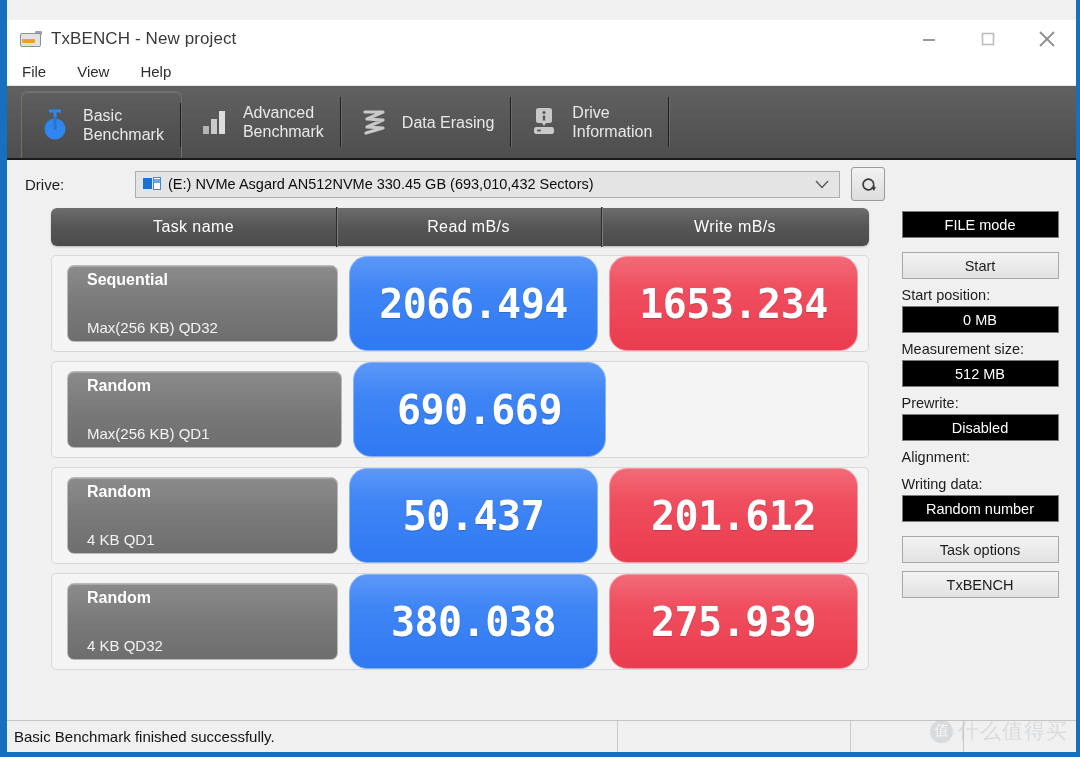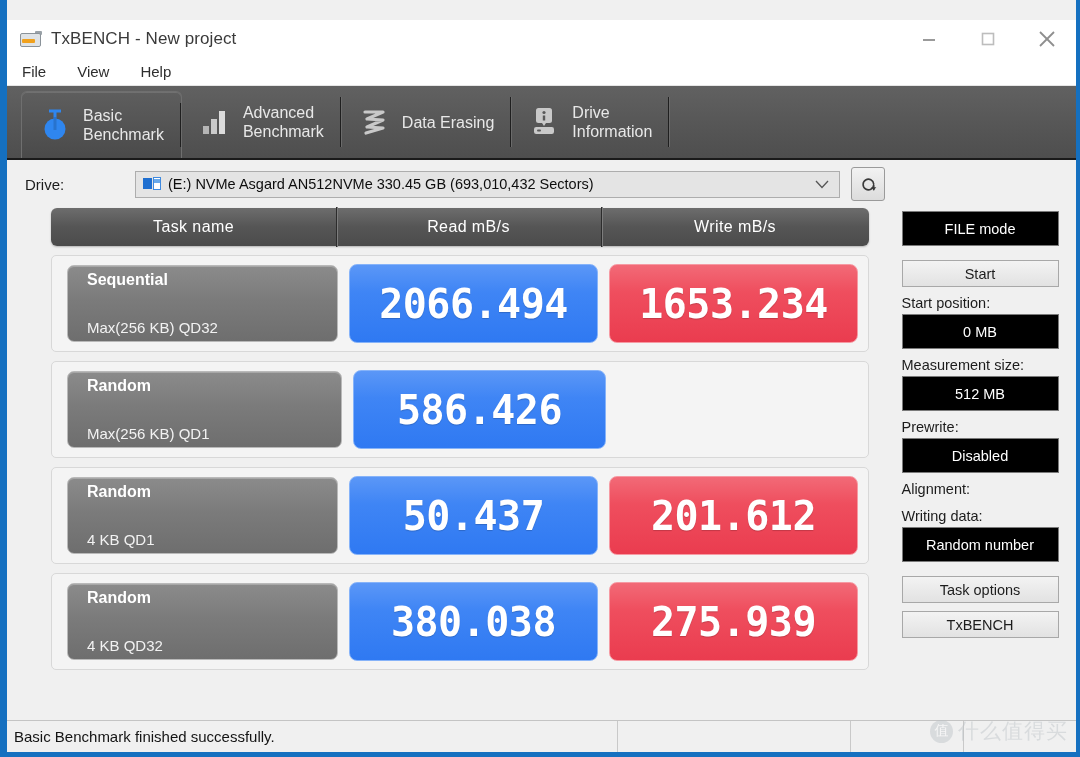--- a/index.html
+++ b/index.html
@@ -296,22 +296,22 @@
     color: #ffffff;
     font-weight: bold;
     line-height: 21px;
   }
   .task-l2 {
     font-size: 15px;
     color: #f2f2f2;
     line-height: 20px;
   }
   .valbox {
-    height: 79px;
-    border-radius: 8px;
+    height: 95px;
+    border-radius: 18px;
     box-sizing: border-box;
     display: flex;
     align-items: center;
     justify-content: center;
     font-family: "DejaVu Sans Mono", monospace;
     font-size: 40px;
     font-weight: bold;
     color: #ffffff;
     letter-spacing: -0.5px;
     text-shadow: 0 1px 1px rgba(0,0,0,0.18);
@@ -333,21 +333,21 @@
   .right {
     width: 192px;
     flex: 0 0 auto;
     padding-top: 3px;
     display: flex;
     flex-direction: column;
     align-items: center;
   }
   .rp-black {
     width: 157px;
-    height: 35px;
+    height: 27px;
     background: #000000;
     border: 1px solid #7a7a7a;
     box-sizing: border-box;
     display: flex;
     align-items: center;
     justify-content: center;
     color: #ffffff;
     font-size: 14.5px;
   }
   .rp-gray {
@@ -568,21 +568,21 @@
           </div>
           <div class="valbox read">2066.494</div>
           <div class="valbox write">1653.234</div>
         </div>
 
         <div class="rowcard">
           <div class="taskbox">
             <div class="task-l1">Random</div>
             <div class="task-l2">Max(256 KB) QD1</div>
           </div>
-          <div class="valbox read">586.426</div>
+          <div class="valbox read">690.669</div>
         </div>
 
         <div class="rowcard">
           <div class="taskbox">
             <div class="task-l1">Random</div>
             <div class="task-l2">4 KB QD1</div>
           </div>
           <div class="valbox read">50.437</div>
           <div class="valbox write">201.612</div>
         </div>

